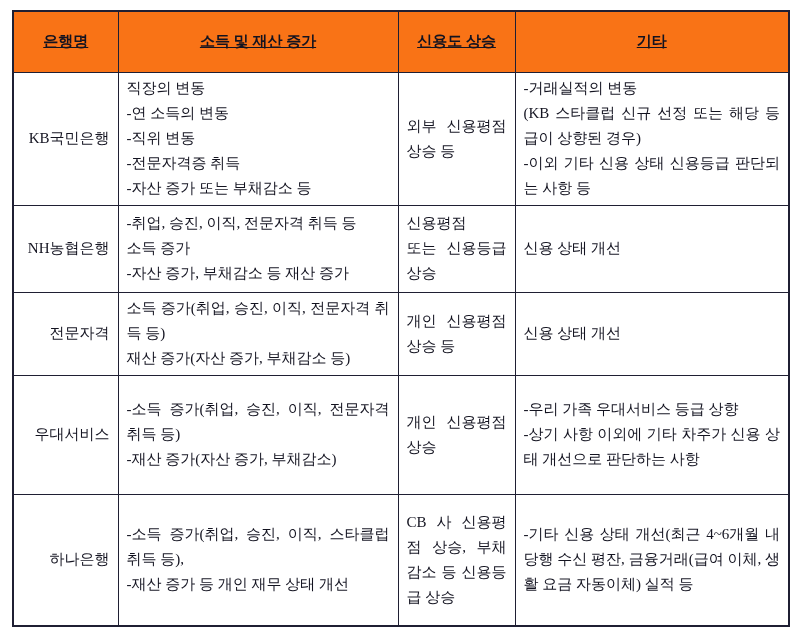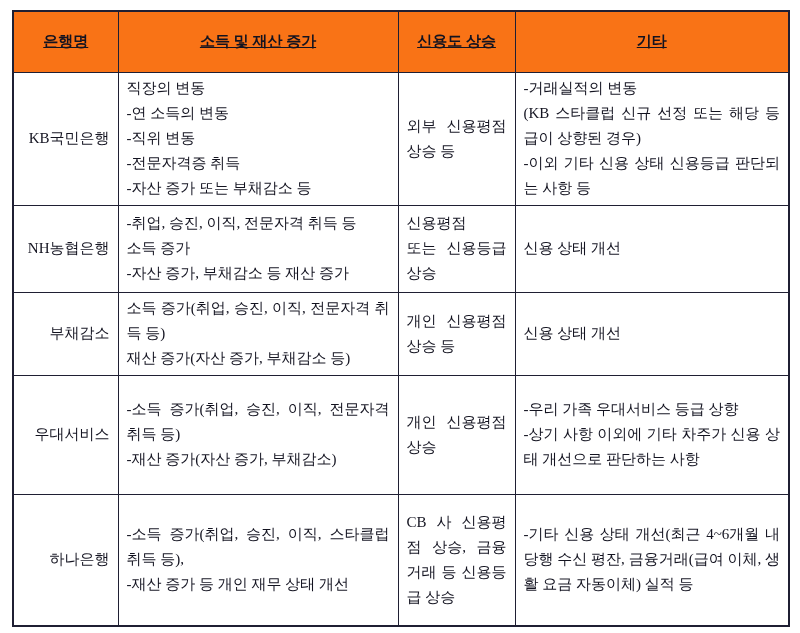--- a/index.html
+++ b/index.html
@@ -98,36 +98,36 @@
       <tr class="r2">
         <td class="cell-bank">NH농협은행</td>
         <td class="cell-text">-취업, 승진, 이직, 전문자격 취득 등
 소득 증가
 -자산 증가, 부채감소 등 재산 증가</td>
         <td class="cell-text">신용평점
 또는 신용등급 상승</td>
         <td class="cell-text">신용 상태 개선</td>
       </tr>
       <tr class="r3">
-        <td class="cell-bank">부채감소</td>
+        <td class="cell-bank">전문자격</td>
         <td class="cell-text">소득 증가(취업, 승진, 이직, 전문자격 취득 등)
 재산 증가(자산 증가, 부채감소 등)</td>
         <td class="cell-text">개인 신용평점 상승 등</td>
         <td class="cell-text">신용 상태 개선</td>
       </tr>
       <tr class="r4">
         <td class="cell-bank">우대서비스</td>
         <td class="cell-text">-소득 증가(취업, 승진, 이직, 전문자격 취득 등)
 -재산 증가(자산 증가, 부채감소)</td>
         <td class="cell-text">개인 신용평점 상승</td>
         <td class="cell-text">-우리 가족 우대서비스 등급 상향
 -상기 사항 이외에 기타 차주가 신용 상태 개선으로 판단하는 사항</td>
       </tr>
       <tr class="r5">
         <td class="cell-bank">하나은행</td>
         <td class="cell-text">-소득 증가(취업, 승진, 이직, 스타클럽 취득 등),
 -재산 증가 등 개인 재무 상태 개선</td>
-        <td class="cell-text">CB 사 신용평점 상승, 금융거래 등 신용등급 상승</td>
+        <td class="cell-text">CB 사 신용평점 상승, 부채감소 등 신용등급 상승</td>
         <td class="cell-text"><span>-기타 신용 상태 개선(최근 4~6개월 내 당행 수신 </span><span class="misspelled">평잔</span><span>, 금융거래(급여 이체, 생활 요금 자동이체) 실적 등</span></td>
       </tr>
     </tbody>
   </table>
 </div>
 
 </body></html>

